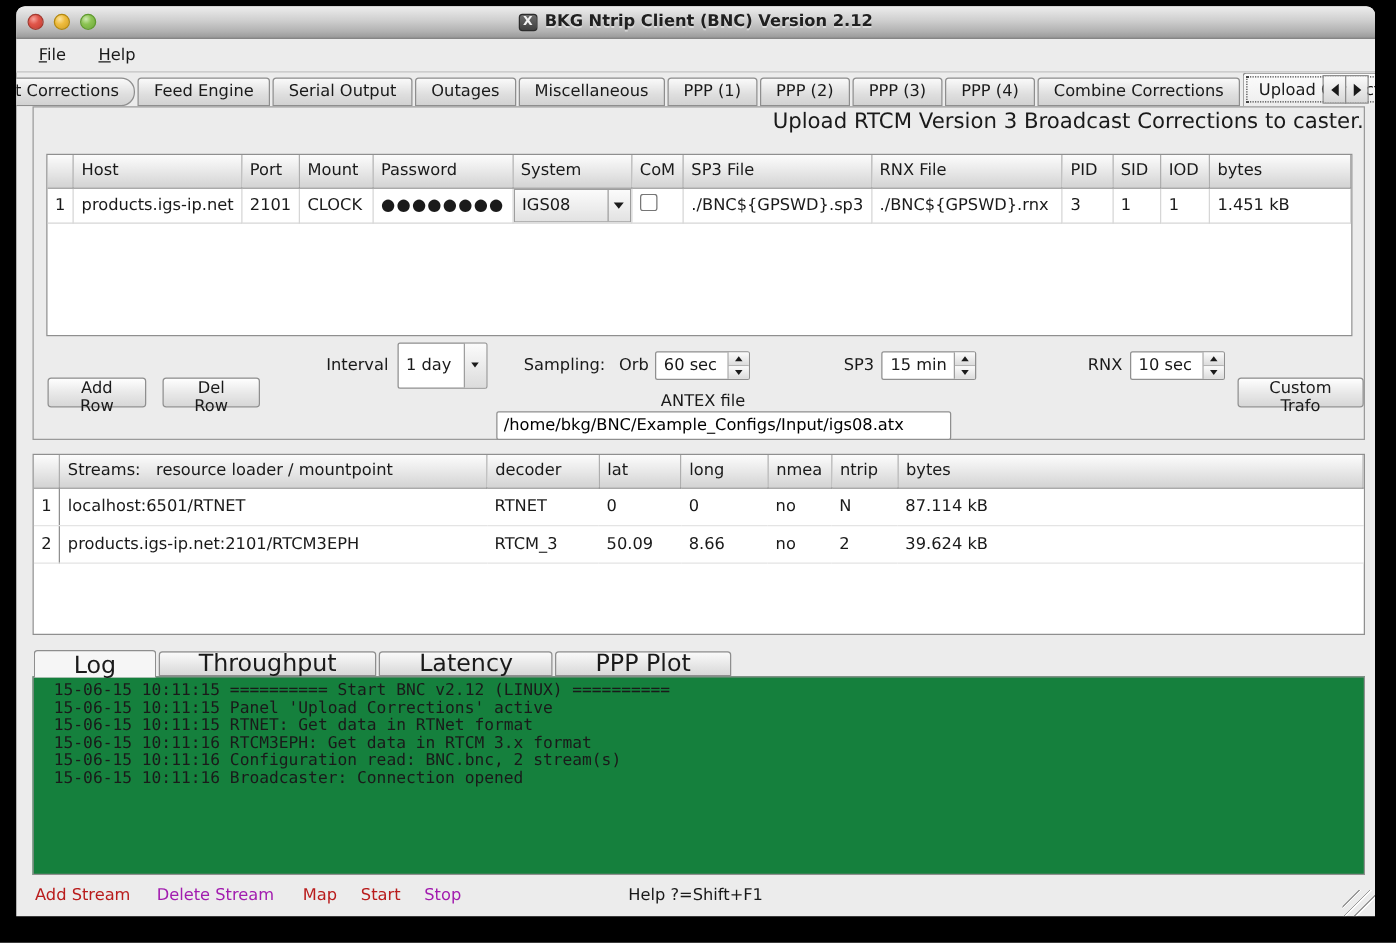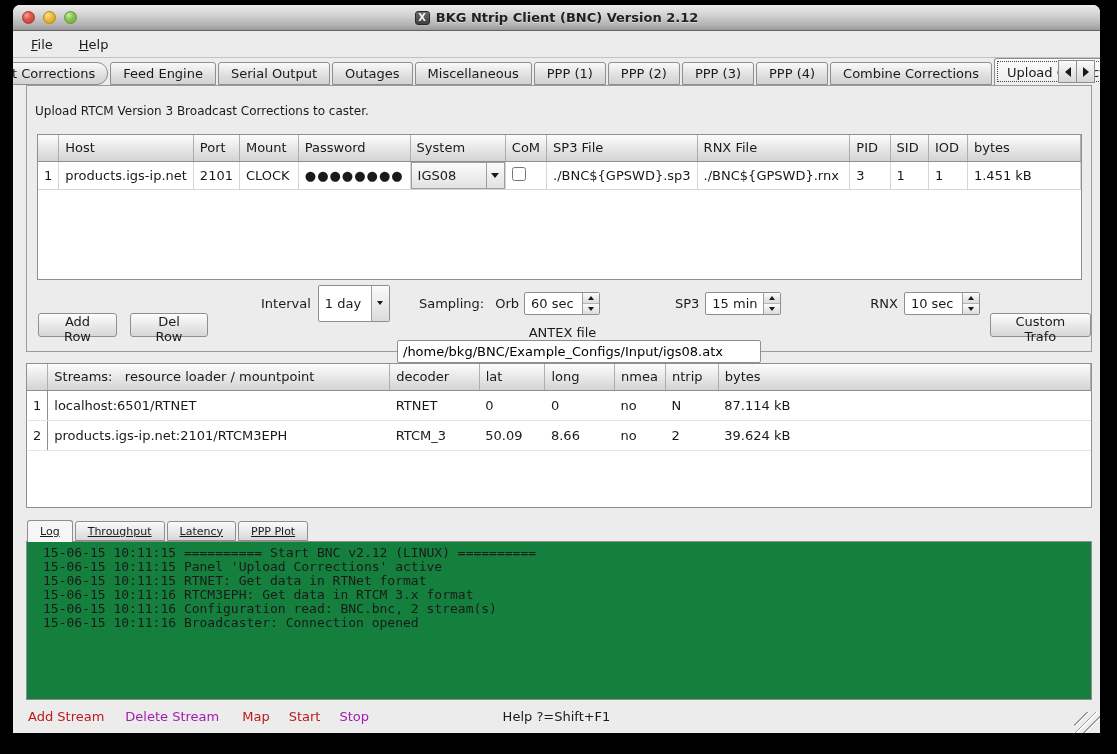--- a/index.html
+++ b/index.html
@@ -42,21 +42,21 @@
                 border-bottom:none; z-index:3; outline:1px dotted #444; outline-offset:-4px; }
   .tab-scrollers { position:absolute; right:5px; bottom:2px; display:flex; z-index:4; }
   .tab-scroller { width:19px; height:23px; background:linear-gradient(180deg,#fbfbfb,#d7d7d7);
                   border:1px solid #8e8e8e; display:flex; align-items:center; justify-content:center; }
   .tab-scroller + .tab-scroller { margin-left:-1px; }
   .tri-left  { width:0; height:0; border-top:5px solid transparent; border-bottom:5px solid transparent; border-right:6px solid #1a1a1a; }
   .tri-right { width:0; height:0; border-top:5px solid transparent; border-bottom:5px solid transparent; border-left:6px solid #1a1a1a; }
 
   
   .tabpane { margin:0 8px 0 13px; height:267px; border:1px solid #9a9a9a; background:#ececec; position:relative; z-index:2; }
-  .pane-desc { padding:18px 0 0 8px; font-size:12px; }
+  .pane-desc { padding:1px 0 0 8px; font-size:17px;text-align:right; }
 
   
   .upload-table-frame { margin:16px 0 0 10px; width:1045px; height:146px; border:1px solid #8f8f8f; background:#fff; overflow:hidden; }
   table { border-collapse:collapse; table-layout:fixed; }
   .grid-head th { background:linear-gradient(180deg,#fcfcfc,#e6e6e6 55%,#d3d3d3);
                   border-right:1px solid #aeaeae; border-bottom:1px solid #8f8f8f;
                   font-weight:normal; text-align:left; padding:0 6px; height:26px; font-size:13px; white-space:nowrap; overflow:hidden; }
   .vh { background:linear-gradient(180deg,#fcfcfc,#d9d9d9); border-right:1px solid #8f8f8f; border-bottom:1px solid #aeaeae;
         text-align:center; font-weight:normal; font-size:13px; }
   .upload-table td { border-right:1px solid #d6d6d6; border-bottom:1px solid #d6d6d6; padding:0 6px; height:28px;
@@ -93,23 +93,23 @@
   .text-input { height:23px; border:1px solid #8f8f8f; background:#fff; font-family:inherit; font-size:13px; padding:0 5px; border-radius:2px; }
   .browse-btn { width:26px; height:22px; margin-left:6px; }
 
   
   .streams-frame { margin:11px 8px 0 13px; height:145px; border:1px solid #8f8f8f; background:#fff; overflow:hidden; position:relative; z-index:2; }
   .streams-table td { border-bottom:1px solid #e4e4e4; padding:0 6px; height:30px; font-size:13px; white-space:nowrap; overflow:hidden; background:#fff; }
   .streams-table th.col { white-space:pre; }
 
   
   .log-tabs { margin:13px 0 0 14px; height:20px; display:flex; align-items:flex-end; position:relative; z-index:2; }
-  .log-tab { height:20px; padding:0 12px; display:flex; align-items:center;
+  .log-tab { height:20px; padding:0 31px; display:flex; align-items:center;
              background:linear-gradient(180deg,#fafafa,#d8d8d8); border:1px solid #8e8e8e; border-radius:3px 3px 0 0;
-             margin-right:2px; font-size:11px;text-decoration:underline; }
+             margin-right:2px; font-size:19px; }
   .log-tab.active { background:#f6f6f6; height:22px; margin-bottom:-1px; border-bottom:none; z-index:3; position:relative; }
   .log-frame { margin:0 8px 0 13px; height:159px; border:1px solid #8f8f8f; background:#15803d; overflow:hidden;
                padding:4px 16px; font-family:"DejaVu Sans Mono","Liberation Mono",monospace; font-size:13px; line-height:14px; }
   .log-line { white-space:pre; }
 
   
   .bottombar { height:33px; display:flex; align-items:center; padding-left:15px; position:relative; }
   .flat-btn { background:none; border:none; font-family:inherit; font-size:13px; color:#b91c1c; padding:0; white-space:nowrap; }
   .flat-btn.disabled { color:#a21caf; }
   .bb-gap1 { margin-left:21px; } .bb-gap2 { margin-left:23px; } .bb-gap3 { margin-left:19px; }

